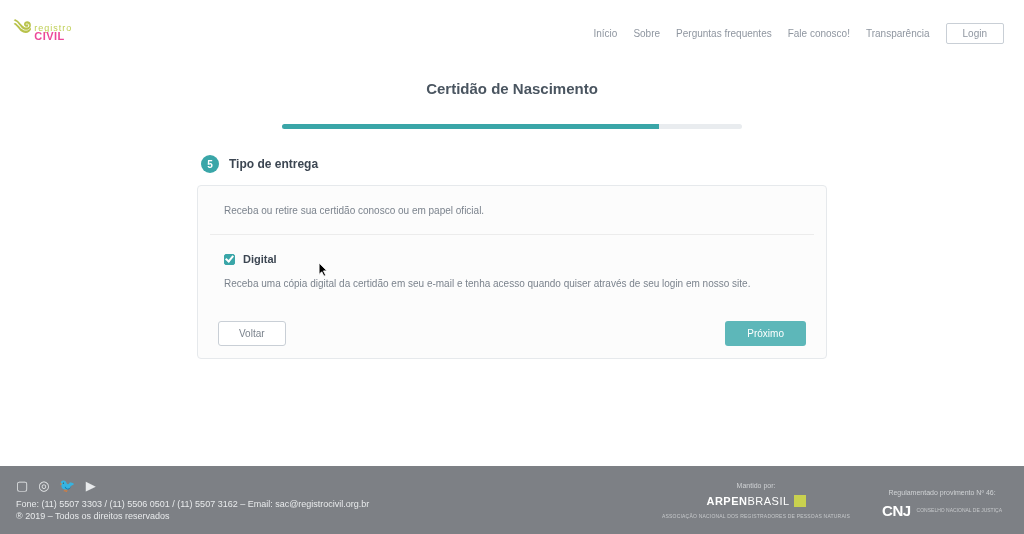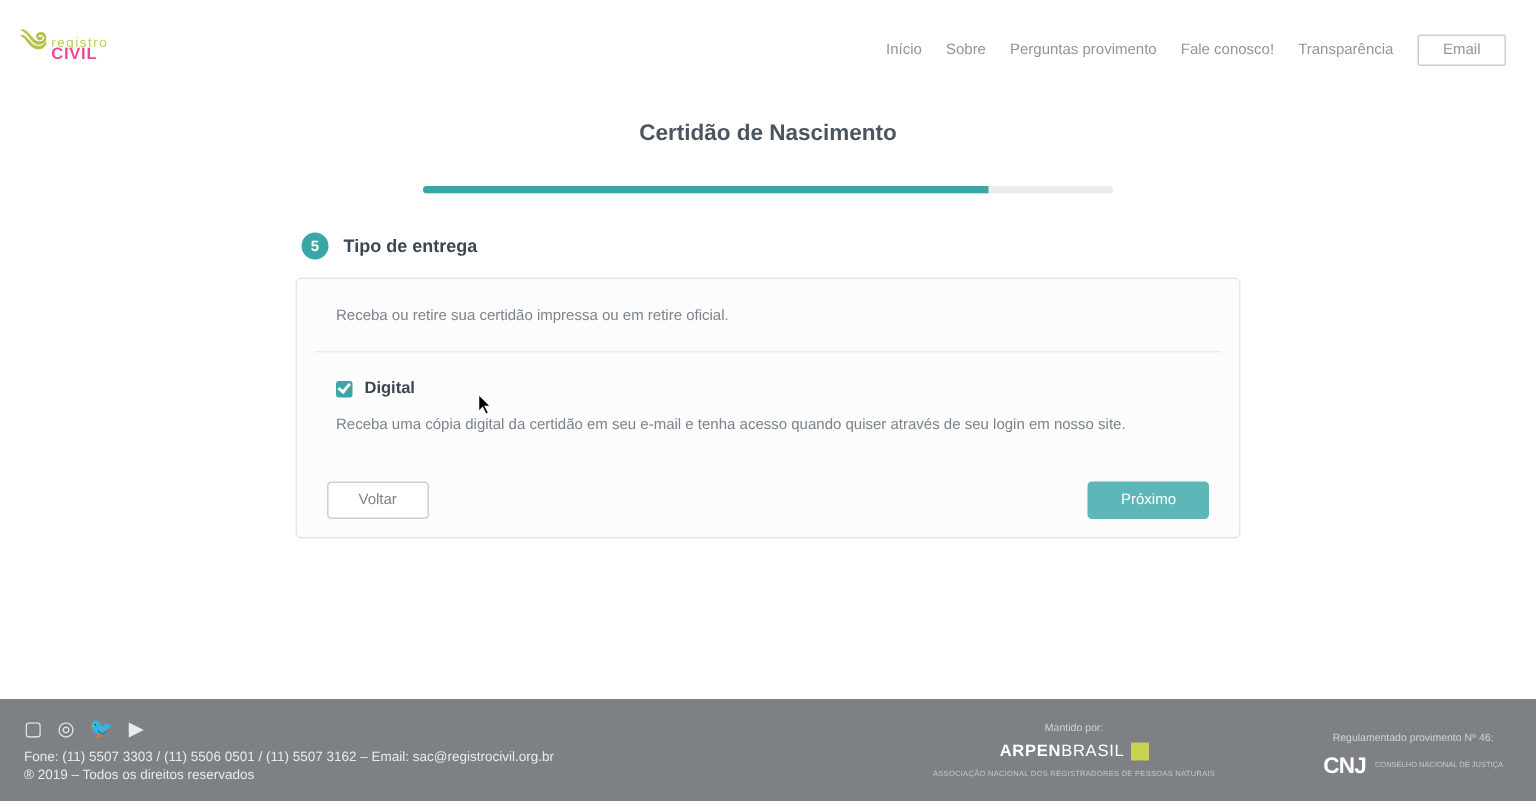--- a/index.html
+++ b/index.html
@@ -40,21 +40,21 @@
   .actions { display: flex; justify-content: space-between; padding: 14px 20px 0 20px; }
   .btn-back { border: 1px solid #c9cfd6; background: #fff; color: #7b838d; font-size: 10px; padding: 6px 20px; border-radius: 3px; }
   .btn-next { border: none; background: #5db7b9; color: #fff; font-size: 10px; padding: 6px 22px; border-radius: 3px; }
 
   .cursor { position: absolute; left: 318px; top: 262px; width: 11px; height: 16px; pointer-events: none; }
 
   
   .footer { position: absolute; left: 0; bottom: 0; width: 100%; height: 68px; background: #7d8085; color: #e8eaec; display: flex; align-items: center; justify-content: space-between; padding: 10px 22px 10px 16px; font-size: 9px; }
   .foot-left .social { display: flex; gap: 10px; margin-bottom: 6px; font-size: 13px; }
   .foot-left .line { margin-bottom: 2px; color: #e8eaec; }
-  .foot-right { display: flex; align-items: flex-end; gap: 72px; }
+  .foot-right { display: flex; align-items: flex-end; gap: 32px; }
   .brand-col { display: flex; flex-direction: column; align-items: center; gap: 6px; }
   .brand-col .cap { font-size: 7px; color: #d0d2d5; }
   .arpen { display: flex; align-items: center; gap: 4px; }
   .arpen-text { font-size: 11px; color: #fff; letter-spacing: 0.5px; }
   .arpen-text b { font-weight: 800; }
   .arpen-badge { width: 12px; height: 12px; background: #c9d14f; display: inline-block; }
   .arpen-sub { font-size: 5px; color: #c6c8cb; letter-spacing: 0.2px; }
   .cnj { display: flex; align-items: center; gap: 6px; }
   .cnj-logo { font-size: 15px; font-weight: 800; color: #ffffff; letter-spacing: -0.5px; }
   .cnj-sub { font-size: 5px; color: #c6c8cb; line-height: 1.2; text-align: left; }
@@ -66,42 +66,42 @@
   <div class="logo">
     <span class="logo-mark">༄</span>
     <span class="logo-text">
       <span class="logo-top">registro</span>
       <span class="logo-main">CIVIL</span>
     </span>
   </div>
   <div class="nav">
     <a>Início</a>
     <a>Sobre</a>
-    <a>Perguntas provimento</a>
+    <a>Perguntas frequentes</a>
     <a>Fale conosco!</a>
     <a>Transparência</a>
-    <button class="login-btn">Email</button>
+    <button class="login-btn">Login</button>
   </div>
 </div>
 
 <div class="main">
   <div class="page-title">Certidão de Nascimento</div>
   <div class="progress-track">
     <div class="progress-fill"></div>
   </div>
 
   <div class="step-wrap">
     <div class="step-header">
       <div class="step-badge">5</div>
       <div class="step-title">Tipo de entrega</div>
     </div>
 
     <div class="card">
       <div class="option">
-        <div class="opt-desc">Receba ou retire sua certidão impressa ou em retire oficial.</div>
+        <div class="opt-desc">Receba ou retire sua certidão conosco ou em papel oficial.</div>
       </div>
 
       <div class="divider"></div>
 
       <div class="option">
         <div class="opt-head">
           <span class="chk checked"></span>
           <span class="opt-title">Digital</span>
         </div>
         <div class="opt-desc">Receba uma cópia digital da certidão em seu e-mail e tenha acesso quando quiser através de seu login em nosso site.</div>

